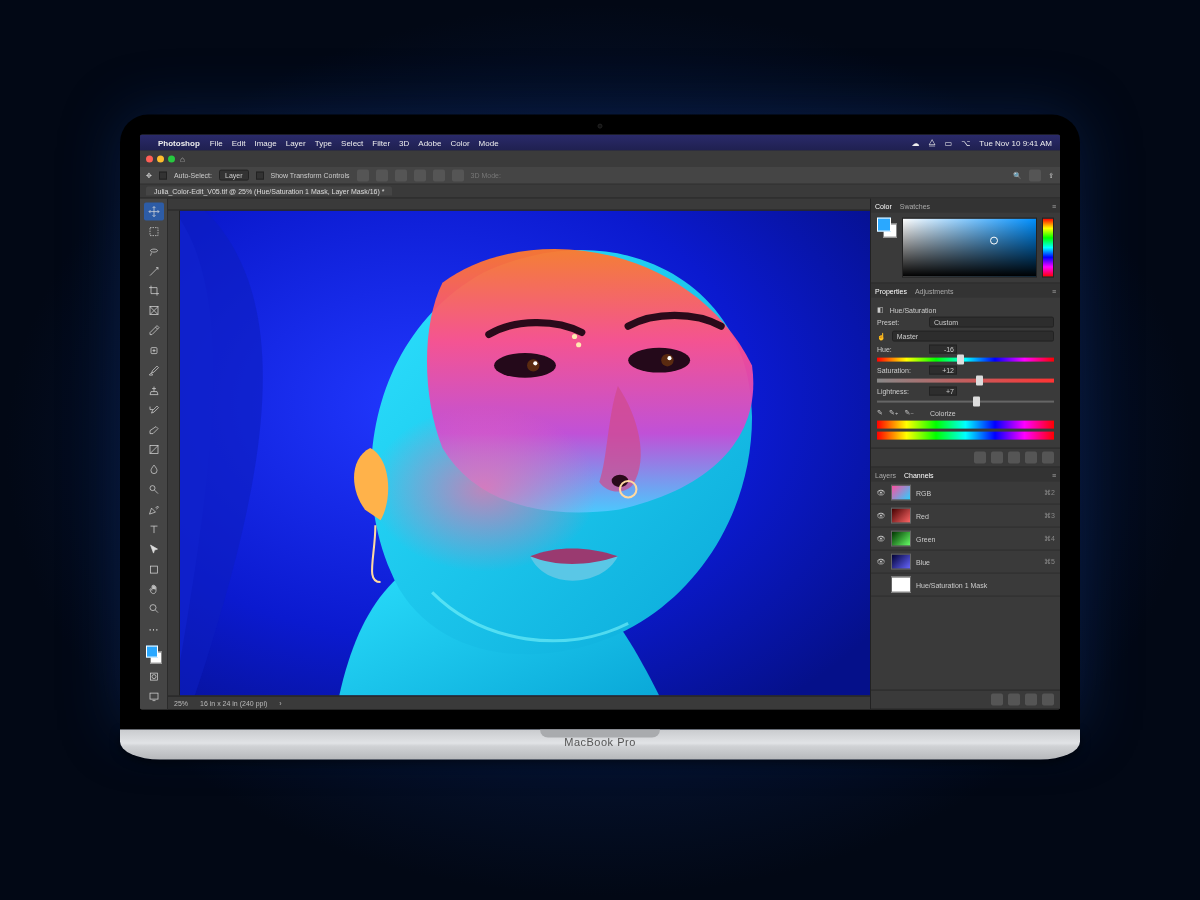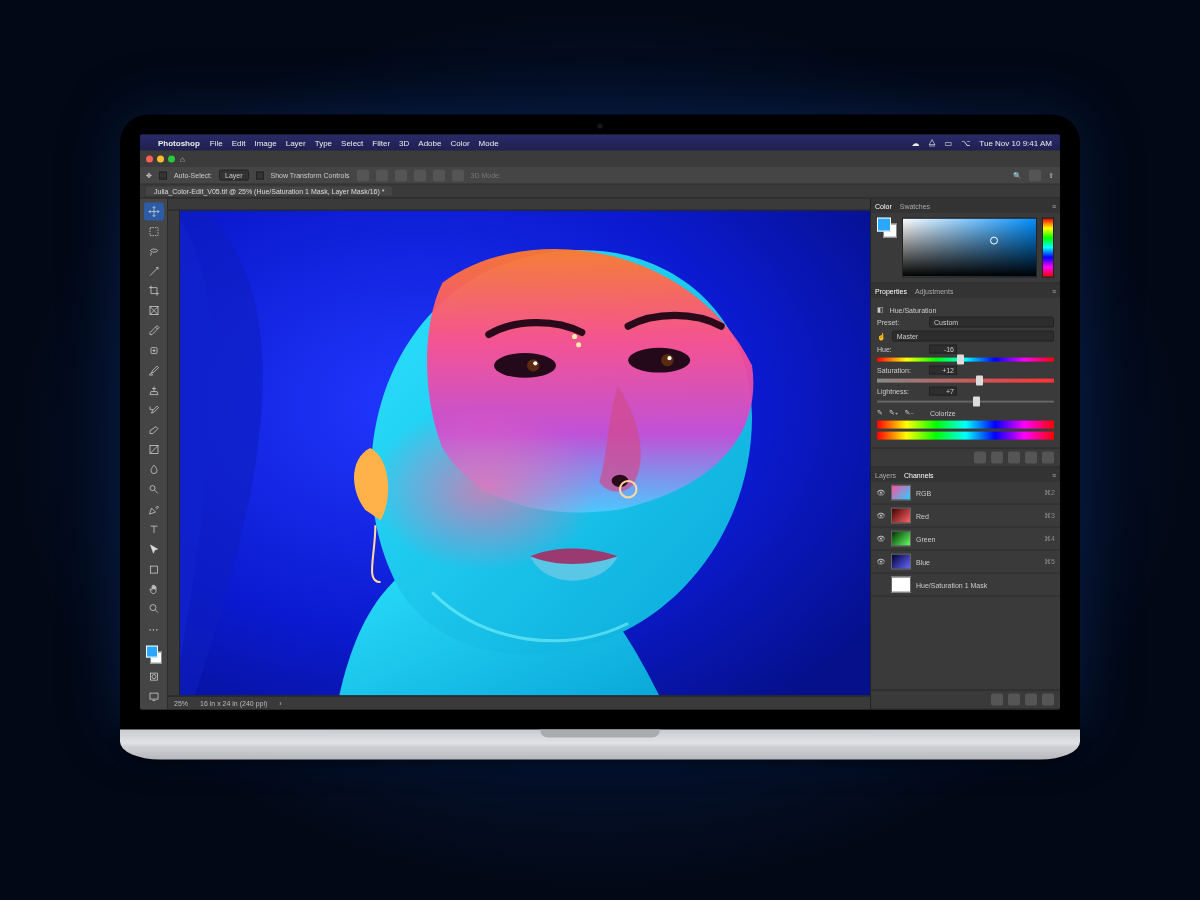--- a/index.html
+++ b/index.html
@@ -522,14 +522,15 @@
             </div>
           </div>
 
         </div>
       </div>
 
     </div>
   </div>
   <div class="hinge">
     <div class="notch"></div>
+    <div class="hinge-label">MacBook Pro</div>
   </div>
 </div>
 
 </body></html>

